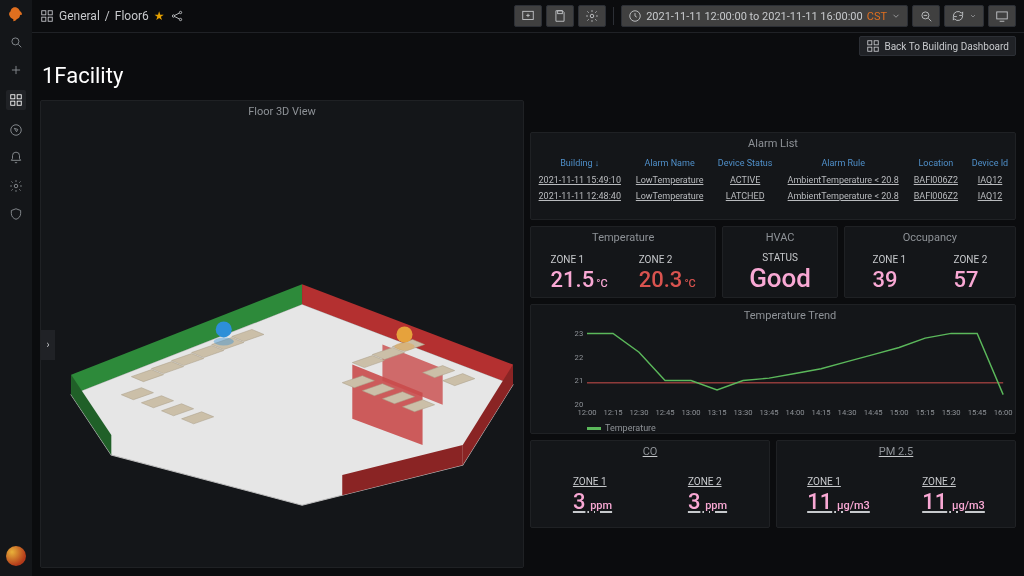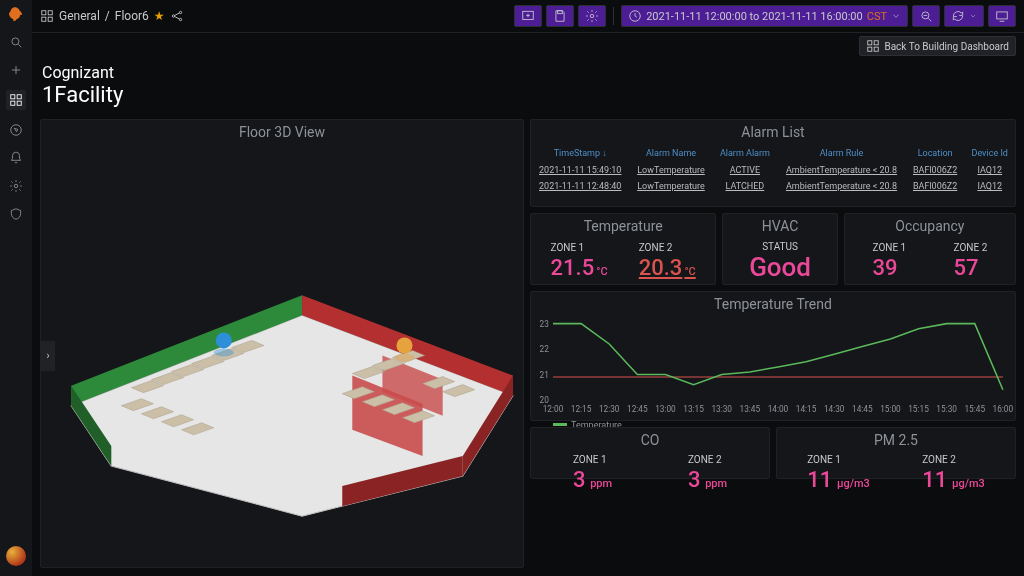--- a/index.html
+++ b/index.html
@@ -9,59 +9,59 @@
 .siderail .icon { width:16px; height:16px; display:flex; align-items:center; justify-content:center; color:#8e9297; cursor:pointer; }
 .siderail .icon.active { color:#e06f1f; }
 .siderail .icon.sel { color:#fff; background:#202226; border-radius:2px; padding:2px; width:20px; height:20px; }
 .siderail .spacer { flex:1; }
 .avatar { width:20px; height:20px; border-radius:50%; background:radial-gradient(circle at 30% 30%, #e8b13a 0%, #b33a1a 70%); margin-bottom:10px;}
 .main { flex:1; display:flex; flex-direction:column; }
 .topbar { height:28px; display:flex; align-items:center; padding:16px 8px; gap:8px; border-bottom:1px solid #202226;}
 .topbar .crumbs { display:flex; align-items:center; gap:5px; color:#c7c9cc; font-size:12px;}
 .topbar .star { color:#e6a100; }
 .topbar .right { margin-left:auto; display:flex; align-items:center; gap:4px; }
-.tbtn { background:#4c1d95; border:1px solid #2c2f35; color:#c7c9cc; height:22px; display:flex; align-items:center; padding:0 6px; border-radius:2px; cursor:pointer; font-size:11px; gap:4px;}
+.tbtn { background:#404040; border:1px solid #2c2f35; color:#c7c9cc; height:22px; display:flex; align-items:center; padding:0 6px; border-radius:2px; cursor:pointer; font-size:11px; gap:4px;}
 .tbtn .cst { color:#e06f1f; }
 .subbar { height:26px; display:flex; align-items:center; justify-content:flex-end; padding:0 8px;}
 .linkbtn { background:#202226; border:1px solid #2c2f35; color:#c7c9cc; height:20px; display:flex; align-items:center; padding:0 6px; border-radius:2px; cursor:pointer; font-size:10px; gap:4px;}
 .content { flex:1; padding:0 8px 8px 8px; display:flex; flex-direction:column; gap:6px; overflow:hidden;}
 .titleblk { padding:4px 2px 6px 2px;}
 .titleblk .org { font-size:16px; color:#fff;}
 .titleblk .name { font-size:22px; font-weight:400; color:#fff;}
 .grid { flex:1; display:flex; gap:6px; min-height:0;}
 .leftcol { width:484px; display:flex; flex-direction:column; gap:6px;}
-.rightcol { flex:1; display:flex; flex-direction:column; gap:6px; min-width:0;}
+.rightcol { flex:1; display:flex; flex-direction:column; gap:6px; min-width:0;margin-top:32px;}
 .panel { background:#141619; border:1px solid #1f2124; border-radius:2px; position:relative; display:flex; flex-direction:column;}
-.panel-title { font-size:14px; color:#8e9297; text-align:center; padding:4px 0;}
+.panel-title { font-size:11px; color:#8e9297; text-align:center; padding:4px 0;}
 .floor3d { flex:1; }
 .floor3d .canvas { flex:1; position:relative; background:#141619; overflow:hidden;}
 .iso { position:absolute; width:100%; height:100%; }
 .arrowbtn { position:absolute; left:0; top:50%; transform:translateY(-50%); width:14px; height:30px; background:#202226; color:#c7c9cc; display:flex; align-items:center; justify-content:center; cursor:pointer; font-size:10px;}
 .alarm { height:88px; }
 .alarm table { width:100%; font-size:9px; border-collapse:collapse;}
 .alarm th { color:#4f8fc9; font-weight:normal; padding:4px 6px; text-align:center;}
 .alarm td { color:#b9bbbe; padding:3px 6px; text-align:center; text-decoration:underline; cursor:pointer;}
 .row3 { display:flex; gap:6px; height:72px;}
 .row3 .panel { flex:1;}
 .zones { flex:1; display:flex; justify-content:space-around; align-items:center; padding:2px 4px;}
 .zone { text-align:left;}
 .zone .lbl { font-size:10px; color:#c7c9cc; margin-bottom:2px;}
 .zone .val { font-size:22px; font-weight:500;}
 .zone .unit { font-size:11px; margin-left:2px;}
-.green { color:#ec4899; }
-.red { color:#d9534f;text-decoration:underline; }
+.green { color:#f9a8d4; }
+.red { color:#d9534f; }
 .single { flex:1; display:flex; flex-direction:column; align-items:center; justify-content:center;}
 .single .lbl { font-size:10px; color:#c7c9cc;text-align:center;}
 .single .val { font-size:26px; font-weight:500;}
-.trend { height:130px;}
+.trend { height:130px;padding-left:34px;}
 .chartwrap { flex:1; padding:2px 8px 4px 22px; position:relative;}
 .chart { width:100%; height:100%;}
 .legend { font-size:9px; color:#8e9297; padding-left:22px; display:flex; align-items:center; gap:4px;}
 .legend .swatch { width:14px; height:3px; background:#5bb85b;}
-.row5 { display:flex; gap:6px; height:52px;}
+.row5 { display:flex; gap:6px; height:88px;text-decoration:underline;}
 .row5 .panel { flex:1;}
 svg.ic { width:14px; height:14px; stroke:currentColor; fill:none; stroke-width:1.5;}
 .grafana-logo { width:18px; height:18px; }
 </style>
 </head>
 <body>
 
 <div class="app">
   <div class="siderail">
     <div class="icon active">
@@ -201,21 +201,20 @@
             <rect x="14" y="3" width="7" height="7"></rect>
             <rect x="3" y="14" width="7" height="7"></rect>
             <rect x="14" y="14" width="7" height="7"></rect>
           </svg>
         <span>Back To Building Dashboard</span>
       </div>
     </div>
 
     <div class="content">
       <div class="titleblk">
-        <div class="org">Cognizant</div>
         <div class="name">1Facility</div>
       </div>
 
       <div class="grid">
         <div class="leftcol">
           <div class="panel floor3d">
             <div class="panel-title">Floor 3D View</div>
             <div class="canvas">
               <div class="arrowbtn">›</div>
               <svg class="iso" viewBox="0 0 480 400" preserveAspectRatio="xMidYMid meet">
@@ -262,23 +261,23 @@
             </div>
           </div>
         </div>
 
         <div class="rightcol">
           <div class="panel alarm">
             <div class="panel-title">Alarm List</div>
             <table>
               <thead>
                   <tr id="alarm-head">
-                    <th>TimeStamp ↓</th>
+                    <th>Building ↓</th>
                     <th>Alarm Name</th>
-                    <th>Alarm Alarm</th>
+                    <th>Device Status</th>
                     <th>Alarm Rule</th>
                     <th>Location</th>
                     <th>Device Id</th>
                   </tr>
                 </thead>
               <tbody id="alarm-body">
                   <tr>
                     <td>2021-11-11 15:49:10</td>
                     <td>LowTemperature</td>
                     <td>ACTIVE</td>

